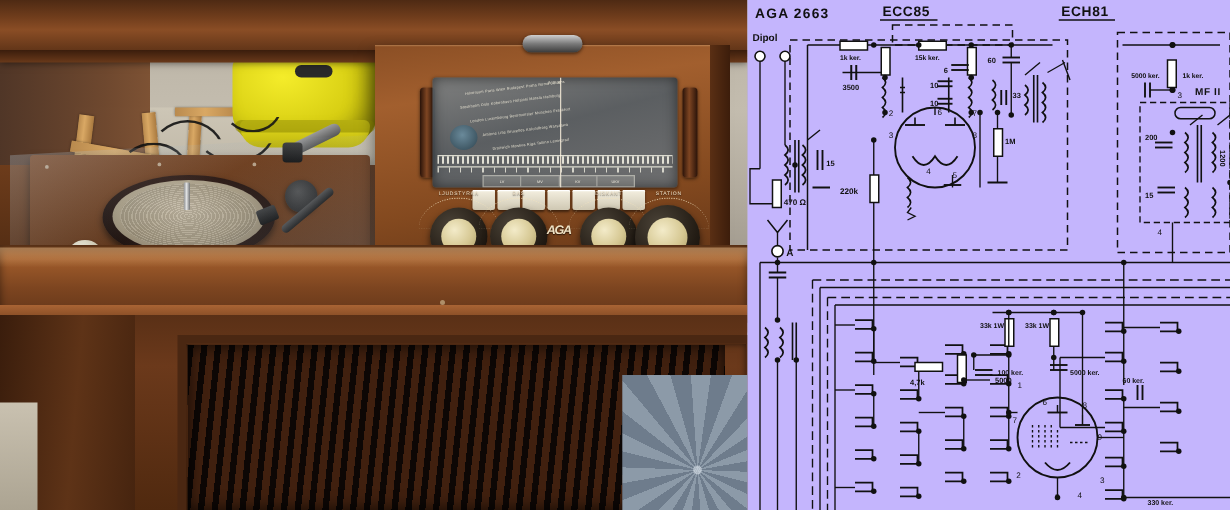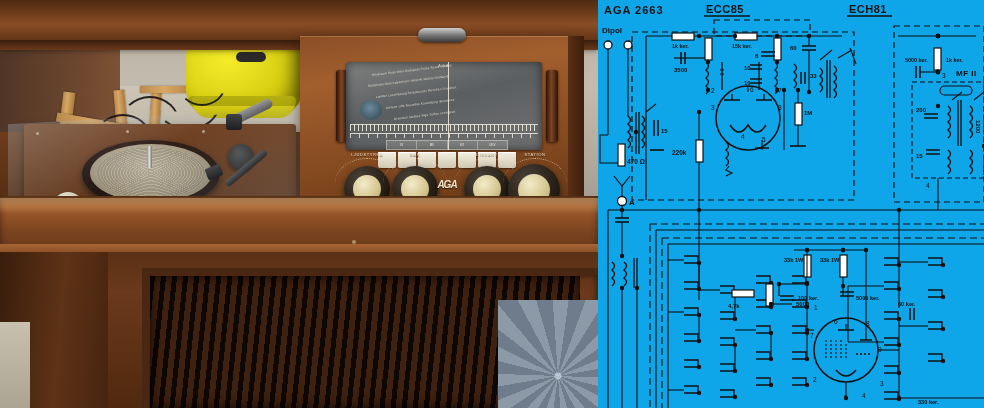--- a/index.html
+++ b/index.html
@@ -145,21 +145,21 @@
       text-align:center;text-shadow:0 1px 1px rgba(0,0,0,.6);width:70px;}
   .knob-arc{position:absolute;width:64px;height:24px;border-top:1px dotted rgba(240,225,190,.75);
       border-radius:50%/100% 100% 0 0;}
   .agalogo{position:absolute;left:430px;top:176px;width:34px;height:16px;
       display:flex;align-items:center;justify-content:center;font-size:10px;font-weight:bold;
       color:#efe2c4;font-style:italic;letter-spacing:-1px;text-shadow:0 1px 1px rgba(0,0,0,.7);}
   .hairline{position:absolute;background:rgba(255,225,180,.18);}
 
   
   #schem{position:absolute;left:598px;top:0;width:386px;height:408px;
-      background:#0ea5e9;overflow:hidden;}
+      background:#c4b5fd;overflow:hidden;}
   #schem svg{display:block;}
   .sv-t{font-family:"Liberation Sans",sans-serif;fill:#111;}
 </style>
 </head>
 <body>
 
 <div id="stage">
 
   <div id="photo">
 

